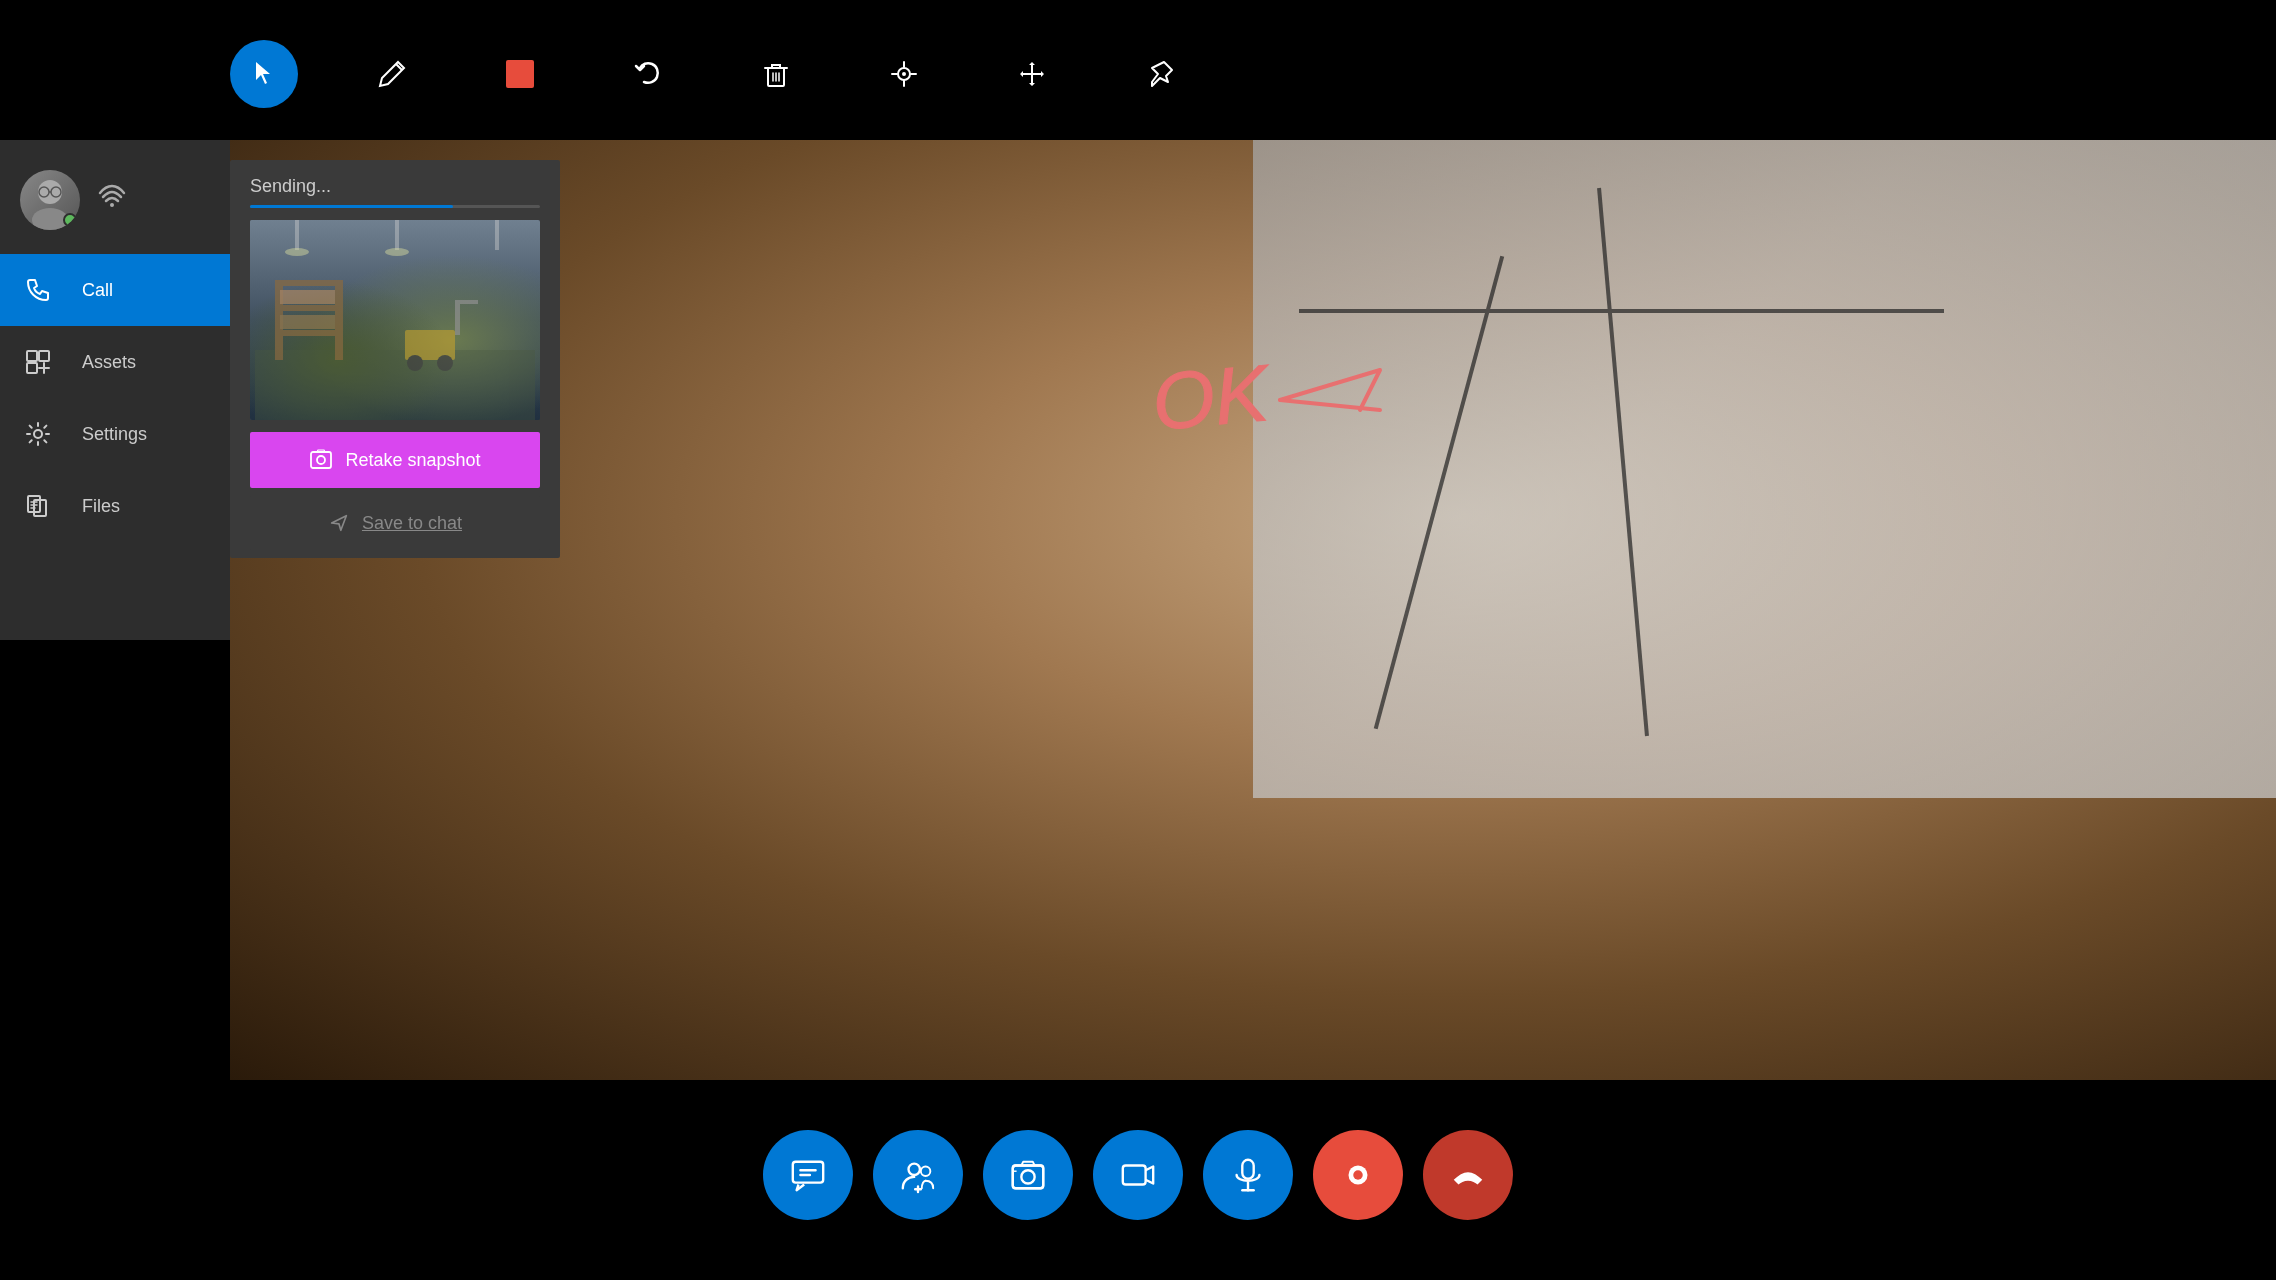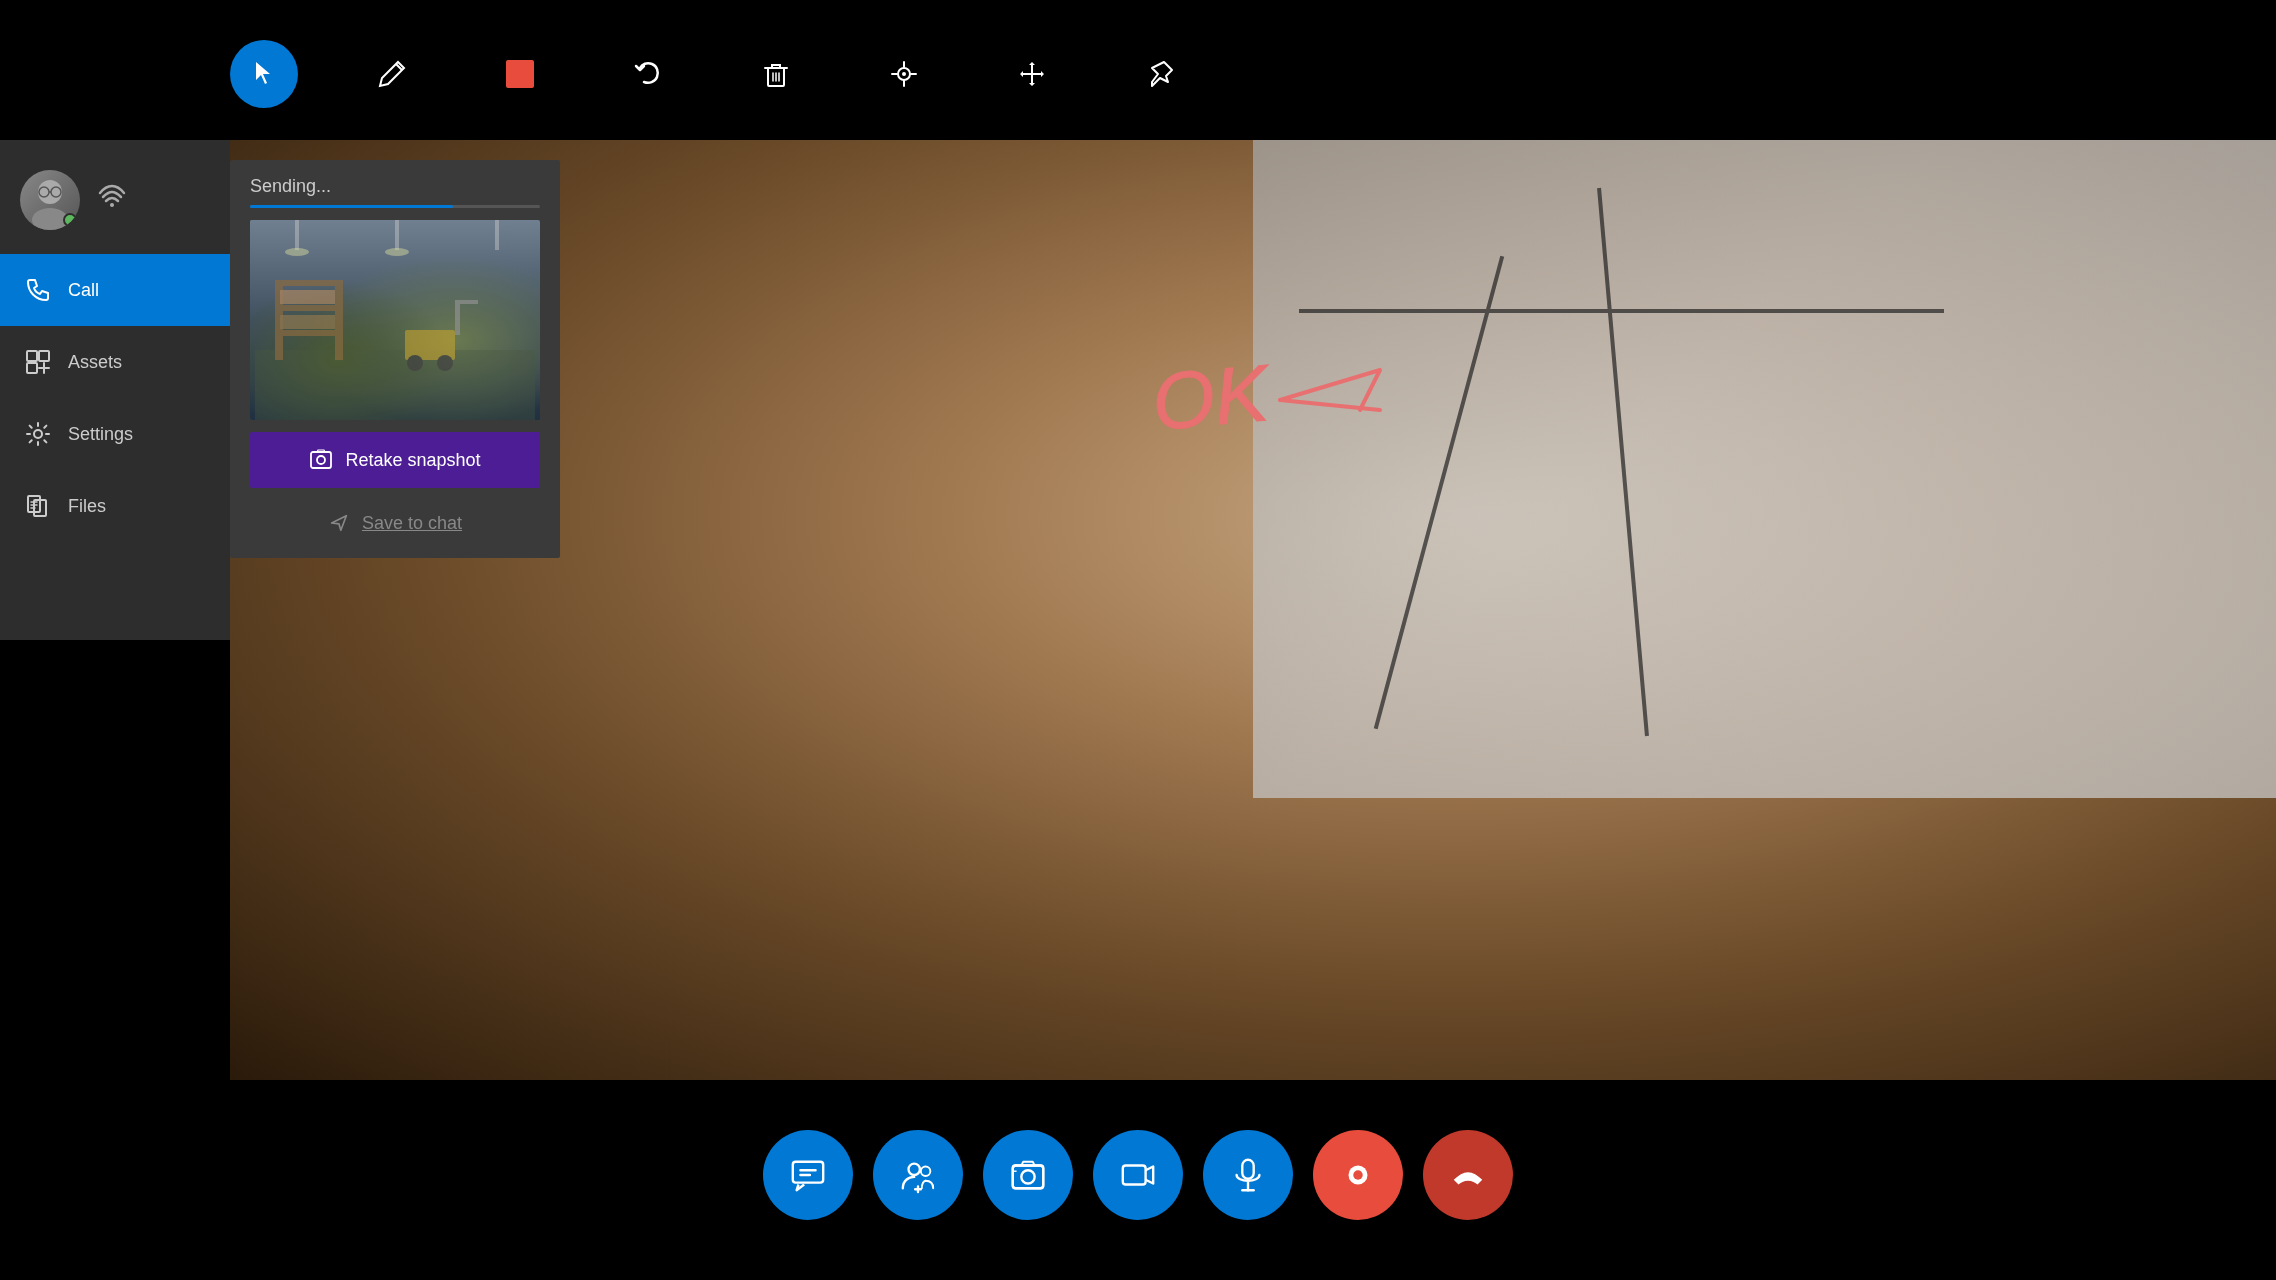--- a/index.html
+++ b/index.html
@@ -96,21 +96,21 @@
       color: #aaa;
       font-size: 22px;
     }
     .sidebar-nav {
       display: flex;
       flex-direction: column;
     }
     .nav-item {
       display: flex;
       align-items: center;
-      gap: 16px;
+      gap: 30px;
       padding: 22px 24px;
       cursor: pointer;
       color: #ccc;
       font-size: 18px;
       font-weight: 400;
     }
     .nav-item.active {
       background: #0078d4;
       color: #fff;
     }
@@ -193,21 +193,21 @@
     .snapshot-image-overlay {
       position: absolute;
       top: 0; left: 0; right: 0; bottom: 0;
       background:
         radial-gradient(ellipse at 30% 70%, #4a5a30 0%, transparent 40%),
         radial-gradient(ellipse at 70% 60%, #6a7a50 0%, transparent 50%),
         linear-gradient(180deg, #708090 0%, #405060 50%, #203040 100%);
     }
     .retake-btn {
       margin: 0 20px 8px 20px;
-      background: #4c1d95;
+      background: #d946ef;
       border: none;
       color: #fff;
       font-size: 18px;
       padding: 16px;
       width: calc(100% - 40px);
       display: flex;
       align-items: center;
       justify-content: center;
       gap: 12px;
       cursor: pointer;

